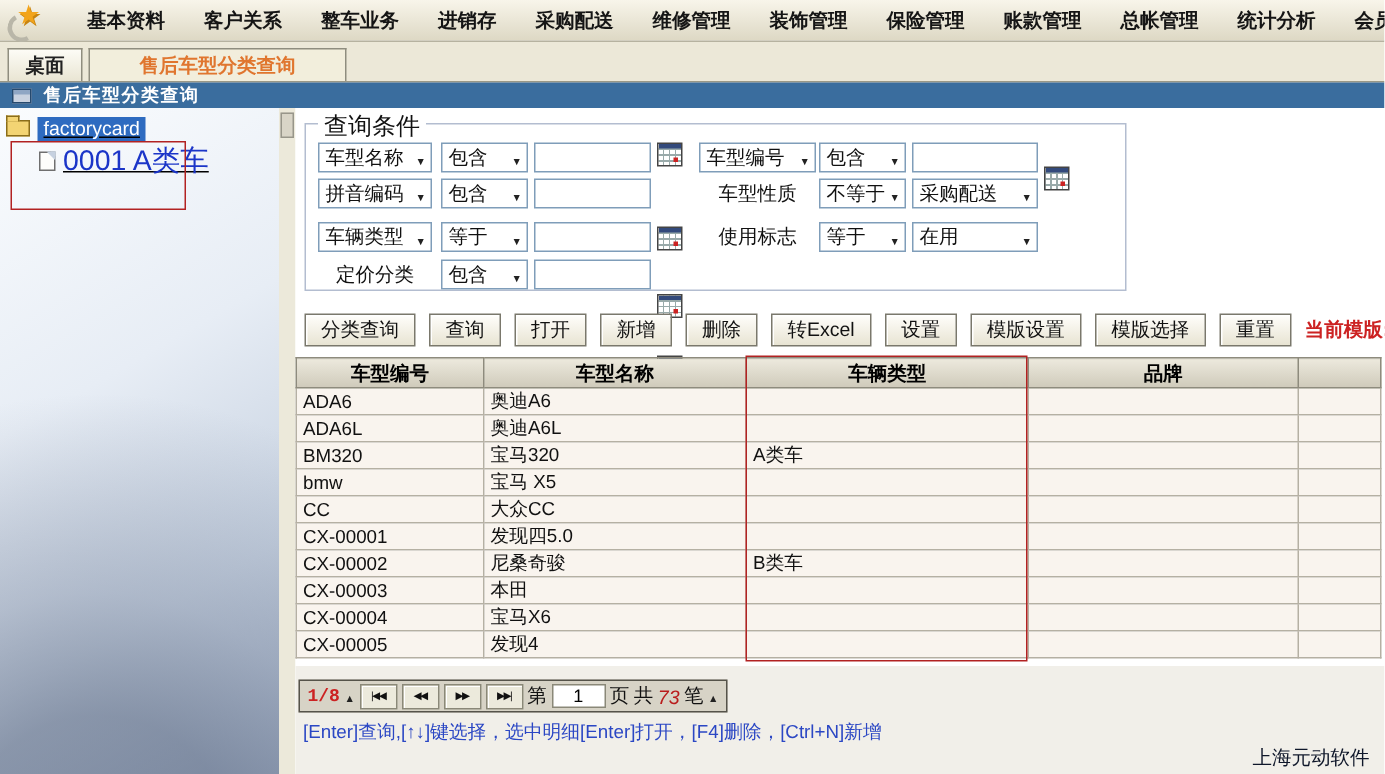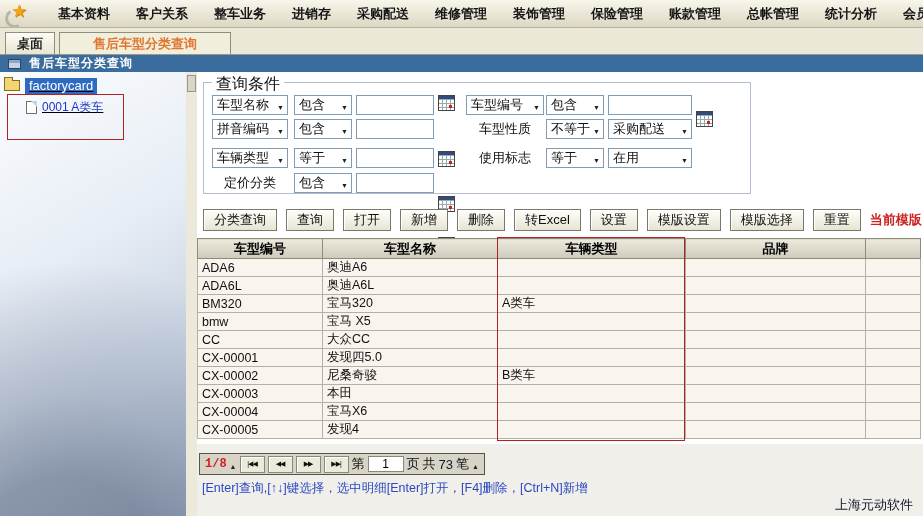--- a/index.html
+++ b/index.html
@@ -44,21 +44,21 @@
     padding-top:3px; }
   .tree-row { display:flex; align-items:center; gap:5px; height:21px; padding-left:4px; cursor:default;text-decoration:underline; }
   .tree-row.child { padding-left:26px; height:22px; }
   .folder-icon { width:16px; height:11px; background:#f3d473; border:1px solid #8a6d1a; position:relative; }
   .folder-icon::before { content:""; position:absolute; left:-1px; top:-4px; width:7px; height:3px;
     background:#f3d473; border:1px solid #8a6d1a; border-bottom:none; }
   .page-icon { width:11px; height:13px; background:#fdfdfb; border:1px solid #6f6f6f; position:relative; }
   .page-icon::before { content:""; position:absolute; right:-1px; top:-1px;
     border:3px solid transparent; border-top-color:#c6d1e0; border-right-color:#c6d1e0; }
   .root-label { background:#2e6bc0; color:#fff; font-size:13px; padding:0 4px 1px 4px; }
-  .child-label { color:#1b35c8; font-size:12px; }
+  .child-label { color:#1b35c8; font-size:19px; }
   .sidebar-annotation { position:absolute; top:22px; left:7px; width:117px; height:46px;
     border:1px solid #b22222; pointer-events:none; }
 
   
   #splitter { position:absolute; top:72px; left:186px; width:11px; height:444px; background:#ece9da; }
   .split-handle { position:absolute; top:3px; left:1px; width:9px; height:17px;
     background:#d9d5c7; border:1px solid #98968a; }
 
   
   #main { position:absolute; top:72px; left:197px; width:726px; height:444px; background:#fff; }
@@ -112,21 +112,21 @@
 
   
   #pager { position:absolute; left:2px; top:381px; height:22px; display:inline-flex;
     align-items:center; gap:3px; padding:0 5px; background:#d7d3c6; border:1px solid #55534a; }
   .ratio { color:#cc2222; font-size:12px; font-weight:bold;font-family:Liberation Mono, monospace; }
   .tri::before { content:"▲"; font-size:7px; color:#222; }
   .nav-btn { width:25px; height:17px; font-size:7px; letter-spacing:-1px; color:#111;
     background:#eceadc; border:1px solid #8a8878; box-shadow:inset 1px 1px 0 #fff;
     display:flex; align-items:center; justify-content:center; cursor:pointer; }
   .pg-text { font-size:13px; color:#111; }
-  .pg-red { color:#0f172a; }
+  .pg-red { color:#b91c1c;font-style:italic; }
   #page-input { width:36px; height:16px; border:1px solid #8a8878; font-size:12px; text-align:center; }
 
   
   #statusbar { position:absolute; left:5px; top:408px; font-size:12.5px; color:#2b47c4; }
   #company { position:absolute; right:10px; top:424px; font-size:13px; color:#0f172a; }
 </style>
 </head>
 <body>
 
 <div id="stage">

